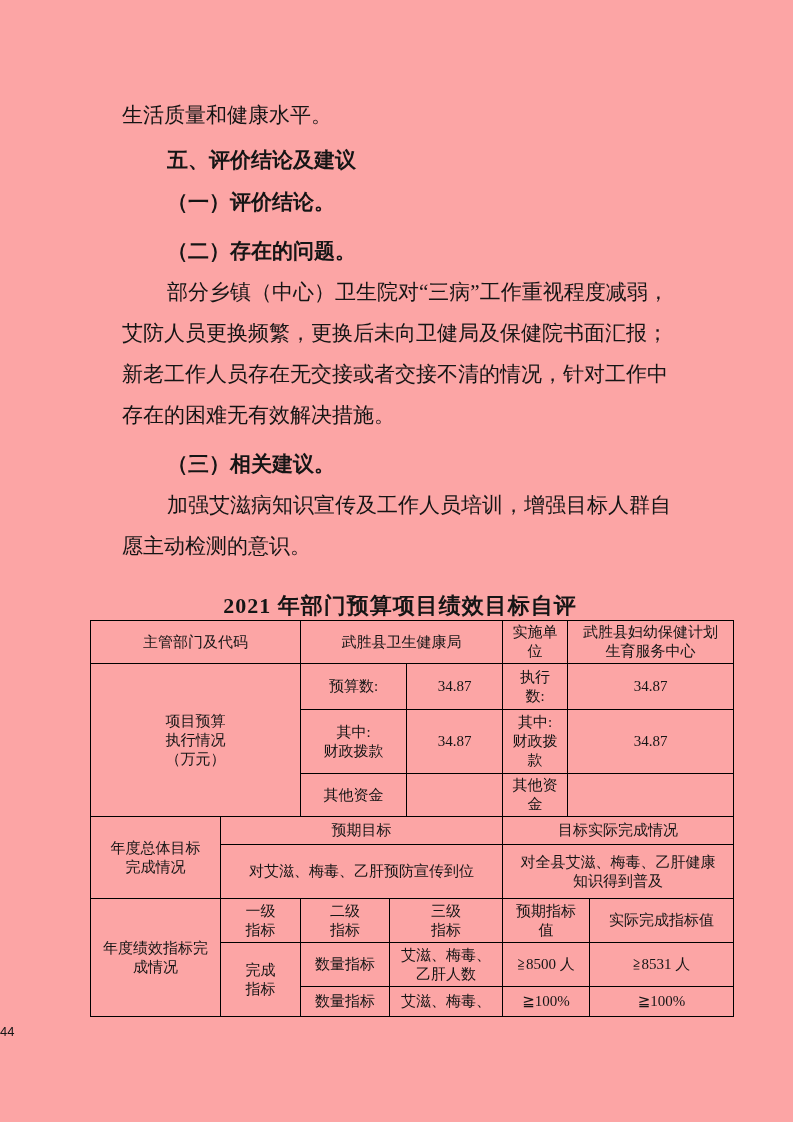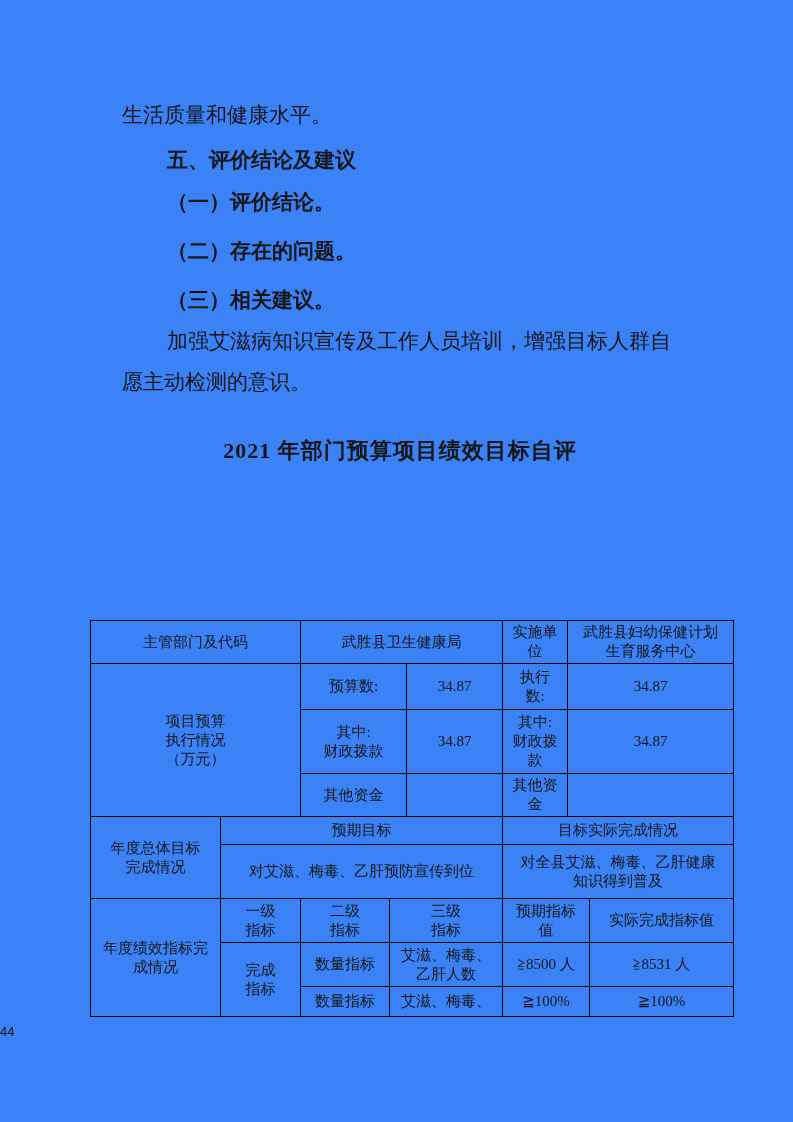--- a/index.html
+++ b/index.html
@@ -1,19 +1,19 @@
 <!DOCTYPE html>
 <html><head>
 <meta charset="utf-8">
 <style>
   html,body{margin:0;padding:0;background:#e8e8e8;}
   .page{
     position:relative;
     width:793px;height:1122px;
-    background:#3b82f6;
+    background:#fca5a5;
     margin:0 auto;
     overflow:hidden;
     font-family:"Liberation Serif","DejaVu Serif",serif;
     color:#151515;
   }
   .content{
     padding:95px 115px 0 122px;
   }
   .line{
     font-size:21px;
@@ -26,21 +26,21 @@
     font-family:"Liberation Sans","DejaVu Sans",sans-serif;
     font-weight:bold;
     margin-top:3px;
   }
   .h-sub{
     font-weight:bold;
     margin-top:2px;
   }
   .h-sub2{font-weight:bold;margin-top:8px;}
   .table-title{
-    margin-top:33px;
+    margin-top:24px;
     text-align:center;
     font-size:22px;
     font-weight:bold;
     letter-spacing:1px;
     line-height:30px;
   }
   .tbl-wrap{
     position:absolute;
     left:78px;top:620px;
     width:643px;
@@ -78,20 +78,24 @@
 </style>
 </head>
 <body>
 
 <div class="page">
   <div class="content">
     <p class="line">生活质量和健康水平。</p>
     <p class="line indent h-main">五、评价结论及建议</p>
     <p class="line indent h-sub">（一）评价结论。</p>
     <p class="line indent h-sub2">（二）存在的问题。</p>
+    <p class="line indent">部分乡镇（中心）卫生院对“三病”工作重视程度减弱，
+艾防人员更换频繁，更换后未向卫健局及保健院书面汇报；
+新老工作人员存在无交接或者交接不清的情况，针对工作中
+存在的困难无有效解决措施。</p>
     <p class="line indent h-sub2">（三）相关建议。</p>
     <p class="line indent">加强艾滋病知识宣传及工作人员培训，增强目标人群自
 愿主动检测的意识。</p>
     <p class="line table-title">2021 年部门预算项目绩效目标自评</p>
   </div>
 
   <div class="tbl-wrap">
     <table class="report">
       <colgroup>
         <col style="width:130px">

